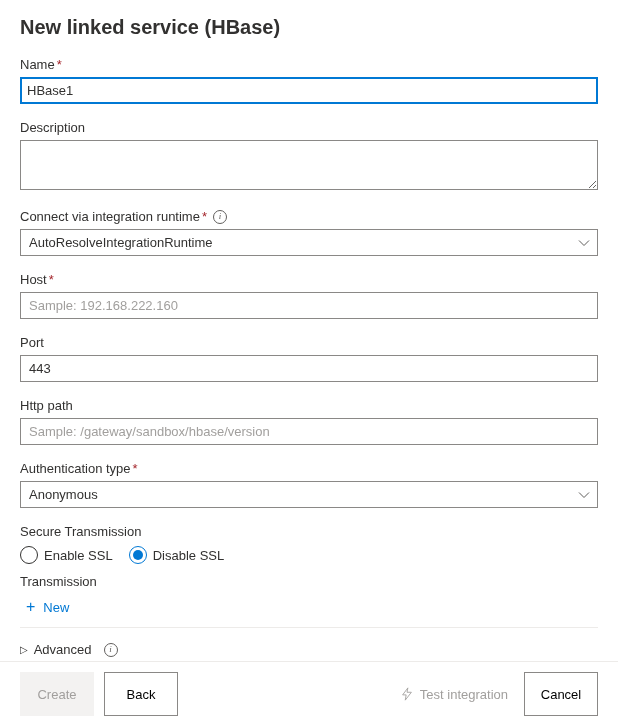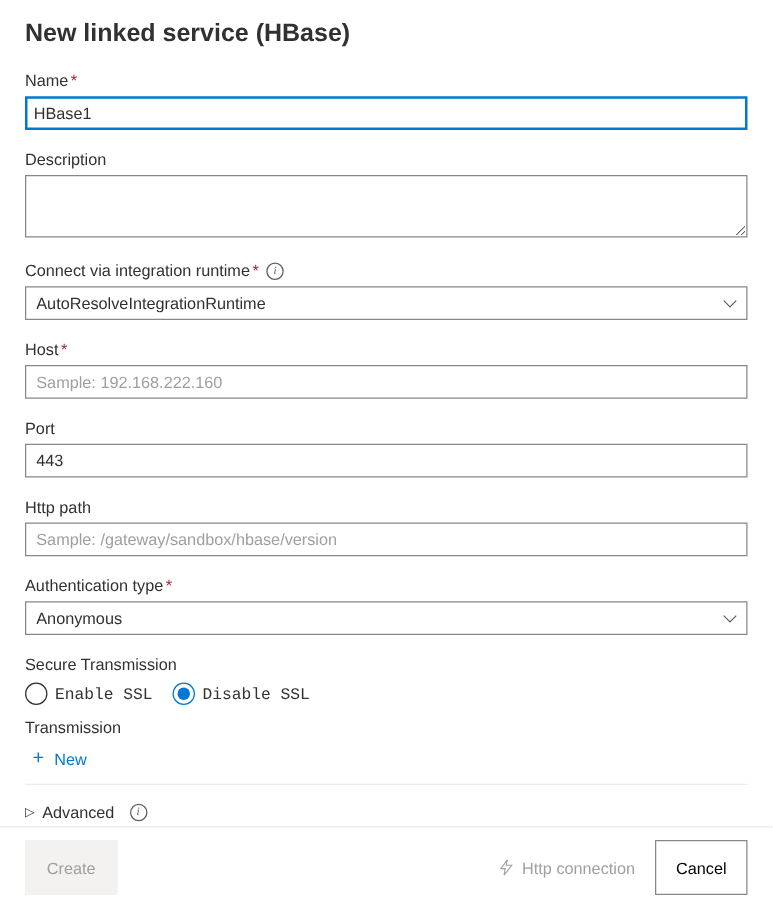--- a/index.html
+++ b/index.html
@@ -67,21 +67,21 @@
   }
   .select input { padding-right: 28px; }
   .chev {
     position: absolute;
     right: 8px; top: 50%;
     transform: translateY(-50%);
     pointer-events: none;
   }
   .chev svg { display:block; }
   .section-label { font-size: 13px; margin-bottom: 7px; color:#323130; }
-  .radio-row { display:flex; align-items:center; gap: 16px; margin-bottom: 10px; font-family: Liberation Mono, monospace;}
+  .radio-row { display:flex; align-items:center; gap: 16px; margin-bottom: 10px;}
   .radio {
     display:flex; align-items:center; gap:6px; cursor:pointer;
   }
   .radio-circle {
     width:18px; height:18px; border-radius:50%;
     border:1px solid #323130; display:flex; align-items:center; justify-content:center;
   }
   .radio.selected .radio-circle { border:1px solid #0078d4; }
   .radio-dot { width:10px; height:10px; border-radius:50%; background:#0078d4; display:none;}
   .radio.selected .radio-dot { display:block; }
@@ -218,23 +218,24 @@
   <div class="advanced">
     <span class="tri">▷</span>
     <span>Advanced</span>
     <span class="info-icon">i</span>
   </div>
 
 </div>
 
 <div class="footer">
   <button class="btn disabled">Create</button>
+  <button class="btn">Back</button>
   <div class="spacer"></div>
   <span class="test-link">
     <span class="flash-icon">
       <svg width="14" height="14" viewBox="0 0 16 16">
           <path d="M9 1 L3 9 H7 L6 15 L13 6 H8 Z" fill="none" stroke="#a19f9d" stroke-width="1"></path>
         </svg>
     </span>
-    <span>Http connection</span>
+    <span>Test integration</span>
   </span>
   <button class="btn">Cancel</button>
 </div>
 
 </body></html>

